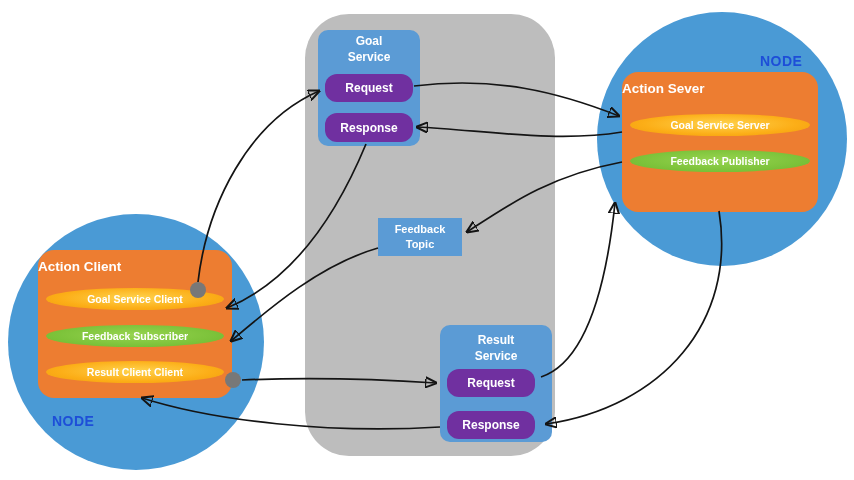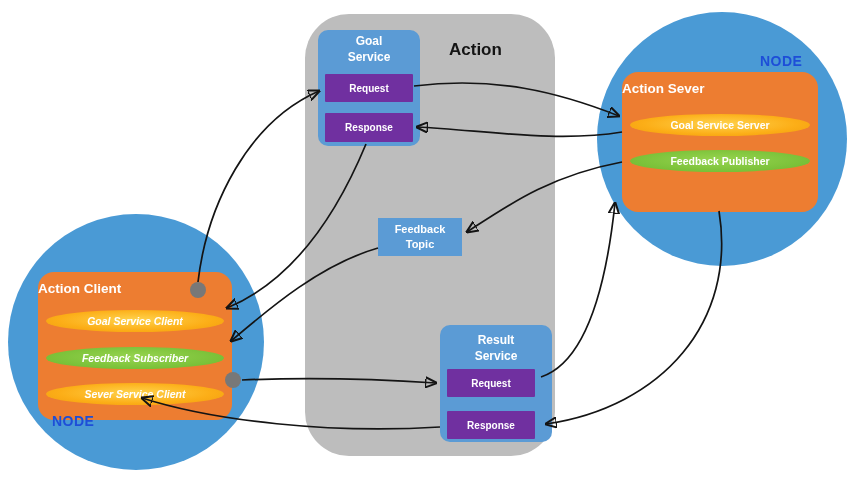--- a/index.html
+++ b/index.html
@@ -22,38 +22,38 @@
   .svc { position:absolute; background:#5b9bd5; border-radius:10px; color:#fff;
          text-align:center; font-weight:bold; }
   .svc-goal   { left:318px; top:30px;  width:102px; height:116px; padding-top:4px; font-size:12px; line-height:1.3; }
   .svc-result { left:440px; top:325px; width:112px; height:117px; padding-top:8px; font-size:12px; line-height:1.3; }
   .svc-title  { width:60px; margin:0 auto; }
   .svc-feedback { left:378px; top:218px; width:84px; height:38px; font-size:11px; line-height:1.35;
                   display:flex; align-items:center; justify-content:center; border-radius:0; }
   .svc-feedback .svc-title { width:60px; }
 
   
-  .pbtn { position:absolute; background:#7030a0; border-radius:1px; color:#fff; font-weight:bold;
-          font-size:10px; display:flex; align-items:center; justify-content:center; }
+  .pbtn { position:absolute; background:#7030a0; border-radius:12px; color:#fff; font-weight:bold;
+          font-size:12px; display:flex; align-items:center; justify-content:center; }
   .pbtn.goal-req  { left:325px; top:74px;  width:88px; height:28px; }
   .pbtn.goal-res  { left:325px; top:113px; width:88px; height:29px; }
   .pbtn.res-req   { left:447px; top:369px; width:88px; height:28px; }
   .pbtn.res-res   { left:447px; top:411px; width:88px; height:28px; }
 
   
   .node-box { position:absolute; background:#ed7d31; border-radius:16px; }
-  .node-box.client { left:38px;  top:272px; width:194px; height:148px; }
+  .node-box.client { left:38px;  top:250px; width:194px; height:148px; }
   .node-box.server { left:622px; top:72px;  width:196px; height:140px; }
   .node-box-title { margin-top:9px; text-align:left; color:#fff; font-weight:bold; font-size:13.5px; }
 
   
   .pill { position:absolute; left:8px; height:22px; border-radius:50%;
           color:#fff; font-weight:bold; font-size:10.5px;
           display:flex; align-items:center; justify-content:center; }
-  .node-box.client .pill { width:178px;font-style:italic; }
+  .node-box.client .pill { width:178px; }
   .node-box.server .pill { width:180px; }
   .pill.yellow { background:radial-gradient(ellipse at 50% 45%, #ffd34d 0%, #fcae17 60%, #ef9b0d 100%); }
   .pill.green  { background:radial-gradient(ellipse at 50% 45%, #97d44f 0%, #77bf36 75%, #6cb32e 100%); }
   .pill.p1 { top:38px; }  .pill.p2 { top:75px; }  .pill.p3 { top:111px; }
   .node-box.server .pill.p1 { top:42px; } .node-box.server .pill.p2 { top:78px; } .node-box.server .pill.p3 { top:113px; }
 
   
   .node-label { position:absolute; color:#1d4ed8; font-weight:bold; font-size:14px; letter-spacing:.5px; }
   .node-label.left  { left:52px;  top:413px; }
   .node-label.right { left:760px; top:53px; }
@@ -69,21 +69,20 @@
 </style>
 </head>
 <body>
 
 <div class="stage">
 
   <div class="circle left"></div>
   <div class="circle right"></div>
 
   <div class="action-panel"></div>
-  <div class="action-title">Action</div>
 
   <div class="svc svc-goal">
     <div class="svc-title">Goal Service</div>
   </div>
   <div class="pbtn goal-req">Request</div>
   <div class="pbtn goal-res">Response</div>
 
   <div class="svc svc-feedback">
     <div class="svc-title">Feedback Topic</div>
   </div>
@@ -91,21 +90,21 @@
   <div class="svc svc-result">
     <div class="svc-title">Result Service</div>
   </div>
   <div class="pbtn res-req">Request</div>
   <div class="pbtn res-res">Response</div>
 
   <div class="node-box client">
     <div class="node-box-title">Action Client</div>
     <div class="pill yellow p1">Goal Service Client</div>
     <div class="pill green p2">Feedback Subscriber</div>
-    <div class="pill yellow p3">Sever Service Client</div>
+    <div class="pill yellow p3">Result Client Client</div>
   </div>
   <div class="node-label left">NODE</div>
 
   <div class="node-box server">
     <div class="node-box-title">Action Sever</div>
     <div class="pill yellow p1">Goal Service Server</div>
     <div class="pill green p2">Feedback Publisher</div>
   </div>
   <div class="node-label right">NODE</div>
 

